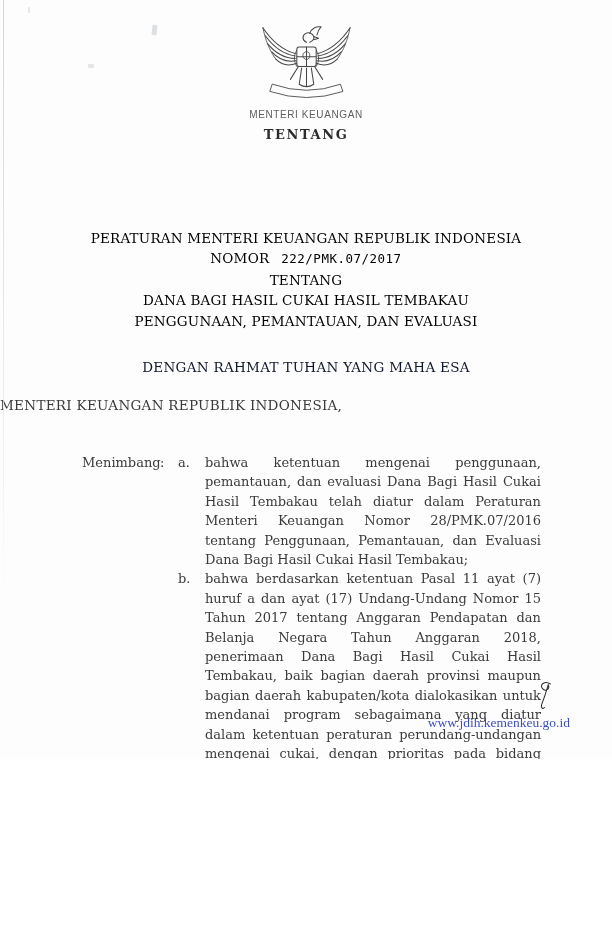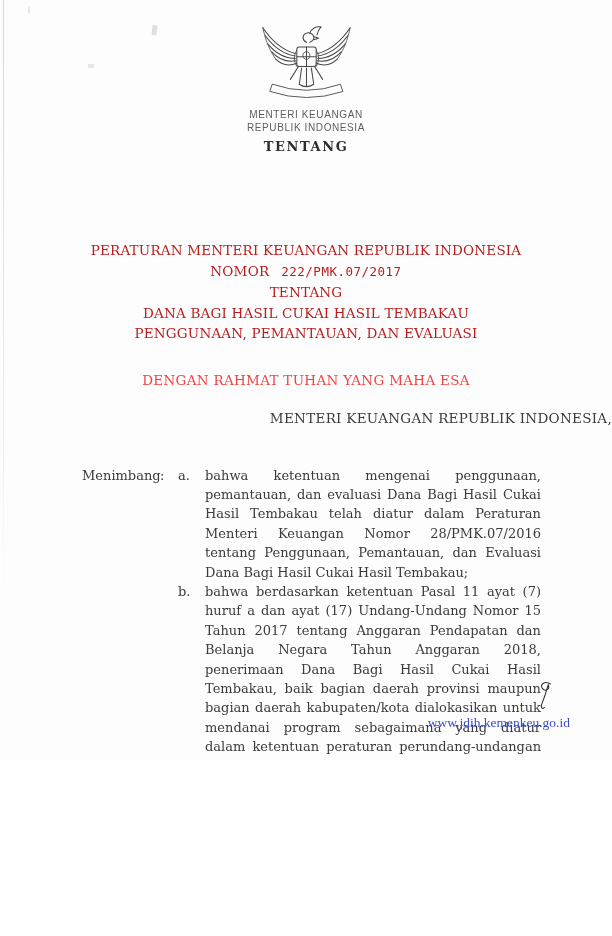--- a/index.html
+++ b/index.html
@@ -35,28 +35,28 @@
     margin-top:5px;
     font-size:13px; font-weight:bold; letter-spacing:1.6px;
     color:#2c2c2c;
   }
 
   
   .doc-title {
     margin-top:86px;
     text-align:center;
     font-size:13.5px; line-height:20.5px; letter-spacing:.2px;
-    color:#b91c1c;
+    color:#000000;
   }
   .nomor-value {
     font-family:"DejaVu Sans Mono", monospace;
     font-size:12.5px; letter-spacing:.5px; margin-left:12px;
   }
-  .invocation { margin-top:28px; text-align:center; font-size:13.5px; letter-spacing:.3px; color:#ef4444; }
-  .issuer     { margin-top:22px; text-align:right; font-size:13.5px; letter-spacing:.3px; color:#3a3a3a; }
+  .invocation { margin-top:28px; text-align:center; font-size:13.5px; letter-spacing:.3px; color:#0f172a; }
+  .issuer     { margin-top:22px; text-align:left; font-size:13.5px; letter-spacing:.3px; color:#3a3a3a; }
 
   
   .cons-row {
     display:flex;
     margin:40px 0 0 82px;
     width:459px;
     font-size:13px; line-height:19.4px;
   }
   .cons-label { width:78px; flex:none; }
   .cons-colon { width:18px; flex:none; }
@@ -112,21 +112,20 @@
 
           <path d="M60,60 L50,76 M80,60 L90,76"></path>
           <path d="M64,62 L61,82 M70,62 V84 M76,62 L79,82 M61,82 q9,6 18,0"></path>
 
           <path d="M28,82 Q70,97 112,82 L115,91 Q70,106 25,91 Z" stroke-width="1.1"></path>
         </g>
       </svg>
     </span>
     <div class="ministry">
       <div>MENTERI KEUANGAN</div>
-      <div>REPUBLIK INDONESIA</div>
     </div>
     <div class="stamp">TENTANG</div>
   </div>
 
   <div class="doc-title">
     <div>PERATURAN MENTERI KEUANGAN REPUBLIK INDONESIA</div>
     <div><span>NOMOR</span><span class="nomor-value">222/PMK.07/2017</span></div>
     <div>TENTANG</div>
     <div>DANA BAGI HASIL CUKAI HASIL TEMBAKAU</div>
     <div>PENGGUNAAN, PEMANTAUAN, DAN EVALUASI</div>

